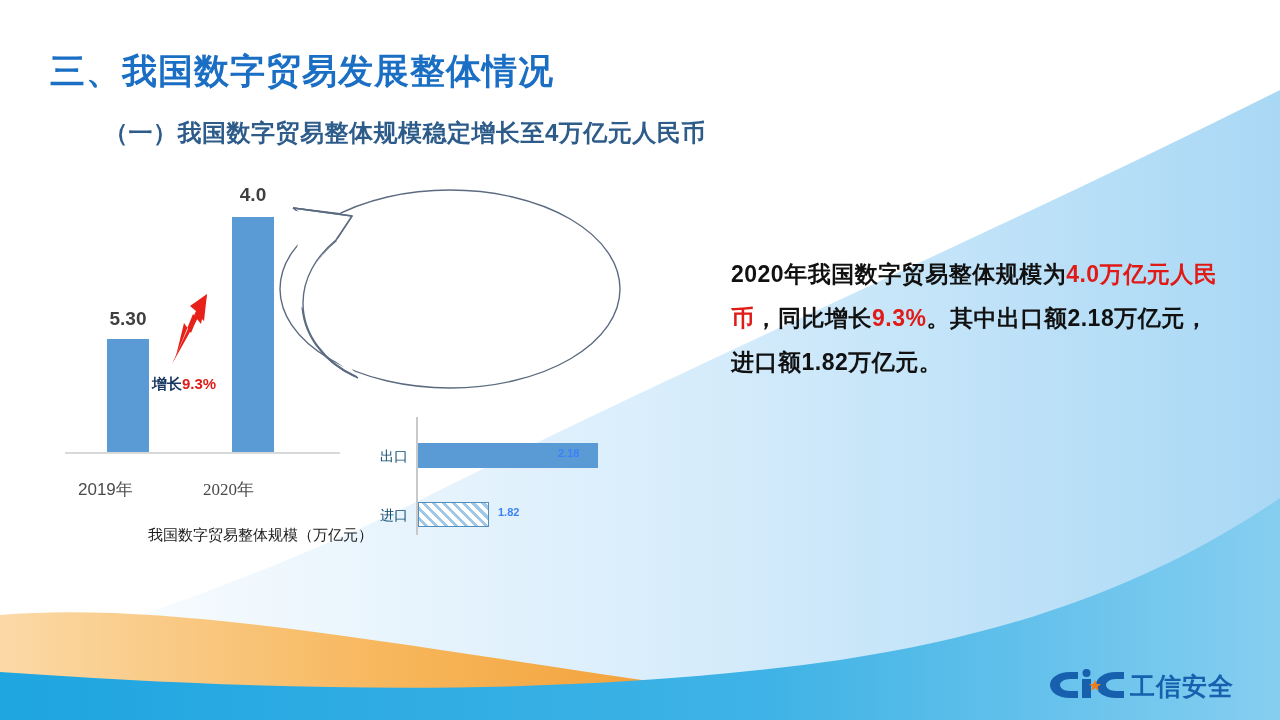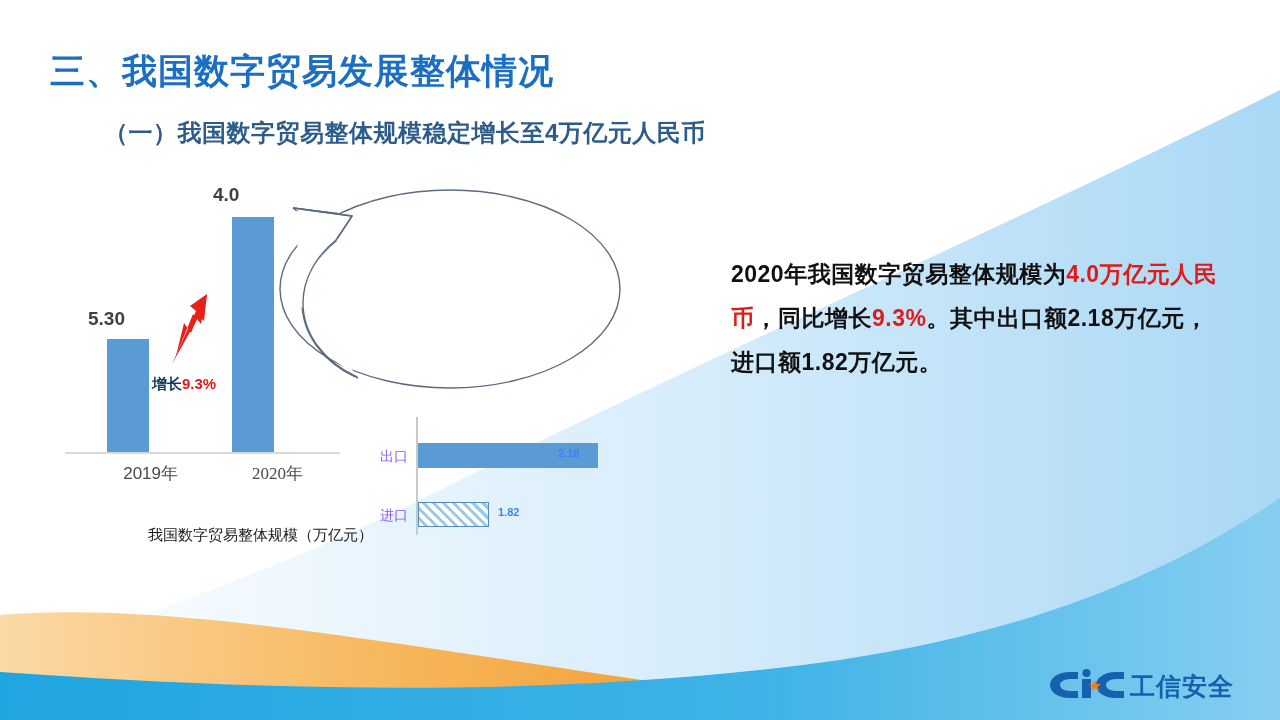--- a/index.html
+++ b/index.html
@@ -25,27 +25,27 @@
   }
 
   
   #column-chart{position:absolute;left:60px;top:170px;width:300px;height:330px;}
   .col-axis{position:absolute;left:5px;top:282px;width:275px;height:2px;background:#d9d9d9;}
   .col-bar{position:absolute;bottom:48px;background:#5B9BD5;}
   #bar-2019{left:47px;width:42px;height:113px;}
   #bar-2020{left:172px;width:42px;height:235px;}
   .col-value{
     position:absolute;font-size:19px;font-weight:bold;color:#3f3f3f;
-    text-align:left;width:80px;
+    text-align:center;width:80px;
   }
   #value-2019{left:28px;top:138px;}
   #value-2020{left:153px;top:14px;}
   .col-cat{
-    position:absolute;top:292px;font-size:17px;color:#4a4a4a;
-    text-align:right;width:100px;
+    position:absolute;top:308px;font-size:17px;color:#4a4a4a;
+    text-align:left;width:100px;
   }
   #cat-2019{left:18px;}
   #cat-2020{left:143px;font-family:Liberation Serif, serif;}
 
   
   #growth-arrow{position:absolute;left:100px;top:122px;width:60px;height:80px;}
   #growth-label{
     position:absolute;left:92px;top:205px;font-size:15px;font-weight:bold;
     white-space:nowrap;
   }
@@ -55,21 +55,21 @@
   
   #chart-caption{
     position:absolute;left:148px;top:502px;
     font-size:15px;color:#1a1a1a;white-space:nowrap;margin-top:24px;
   }
 
   
   #callout{position:absolute;left:240px;top:185px;width:440px;height:220px;}
   #callout-svg{position:absolute;left:0;top:0;}
   .hbar-label{
-    position:absolute;font-size:14px;color:#8b5cf6;width:46px;text-align:right;
+    position:absolute;font-size:14px;color:#0c4a6e;width:46px;text-align:right;
   }
   #hlabel-export{left:122px;top:263px;}
   #hlabel-import{left:122px;top:322px;}
   .hbar-axis{position:absolute;left:176px;top:232px;width:2px;height:118px;background:#c9c9c9;}
   .hbar{position:absolute;height:25px;}
   #hbar-export{left:178px;top:258px;width:180px;background:#5B9BD5;}
   #hbar-import{
     left:178px;top:317px;width:71px;
     background:repeating-linear-gradient(45deg,#ffffff 0 4px,#9ec7e8 4px 7px);
     border:1px solid #4f8fc0;box-sizing:border-box;

